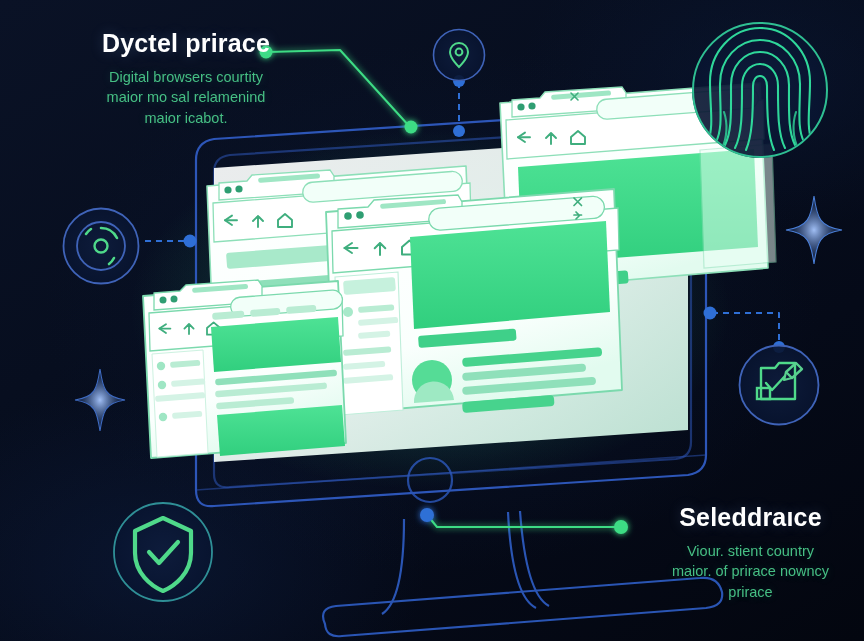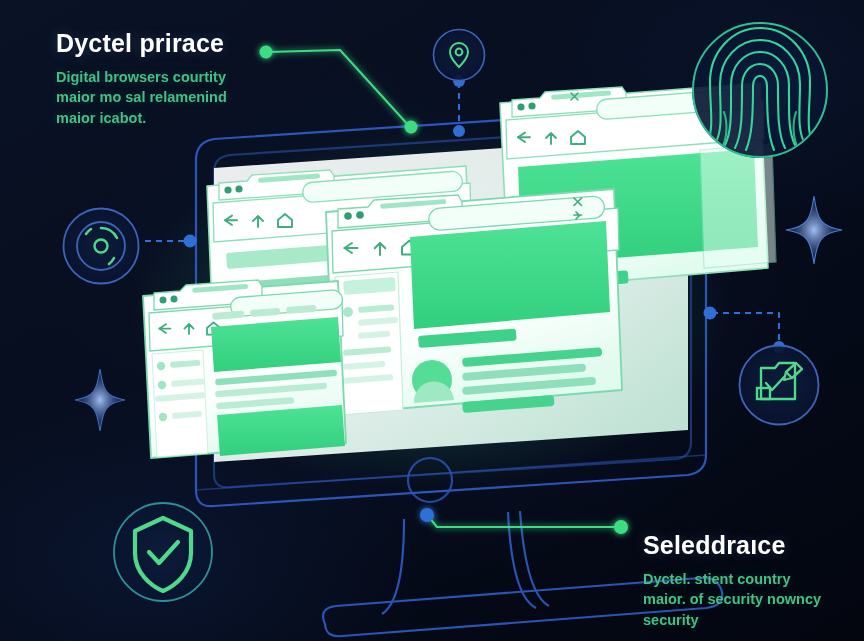--- a/index.html
+++ b/index.html
@@ -6,27 +6,27 @@
   body{font-family:"Liberation Sans",sans-serif;}
   #stage{position:relative;width:864px;height:641px;overflow:hidden;
     background:
       radial-gradient(ellipse 60% 55% at 50% 48%, rgba(22,48,92,.55) 0%, rgba(10,22,48,.25) 45%, rgba(5,9,22,0) 75%),
       radial-gradient(ellipse 45% 40% at 18% 88%, rgba(14,32,70,.45) 0%, rgba(5,9,22,0) 70%),
       radial-gradient(ellipse 40% 35% at 88% 12%, rgba(12,28,62,.40) 0%, rgba(5,9,22,0) 70%),
       linear-gradient(150deg,#0a1226 0%,#070e1f 35%,#050a18 70%,#03060f 100%);
   }
   #svgmain{position:absolute;inset:0;width:864px;height:641px;display:block;}
 
-  .tx{position:absolute;}
+  .tx{position:absolute;text-align:center;}
   .hl{font-size:25px;font-weight:700;color:#ffffff;letter-spacing:.2px;line-height:1.1;
       text-shadow:0 0 14px rgba(150,190,255,.22);}
-  .bd{font-size:14.5px;font-weight:700;line-height:1.42;
+  .bd{font-size:14.5px;font-weight:400;line-height:1.42;
       color:#4fc98a;text-shadow:0 0 9px rgba(60,200,130,.22);}
   #t1{left:56px;top:30px;width:260px;}
-  #t2{left:643px;top:532px;width:215px;}
+  #t2{left:643px;top:504px;width:215px;}
   #t1 .bd{margin-top:9px;color:#46bf84;}
   #t2 .bd{margin-top:9px;color:#46bf84;}
 </style>
 </head>
 <body>
 
 <div id="stage">
 
   <svg id="svgmain" viewBox="0 0 864 641">
     <defs>
@@ -322,19 +322,19 @@
     <div class="bd">
       <div>Digital browsers courtity</div>
       <div>maior mo  sal relamenind</div>
       <div>maior icabot.</div>
     </div>
   </div>
 
   <div class="tx" id="t2">
     <div class="hl">Seleddraıce</div>
     <div class="bd">
-      <div>Dyctel. stient country</div>
-      <div>maior. of security nowncy</div>
-      <div>security</div>
+      <div>Viour. stient country</div>
+      <div>maior. of prirace nowncy</div>
+      <div>prirace</div>
     </div>
   </div>
 
 </div>
 
 </body></html>

